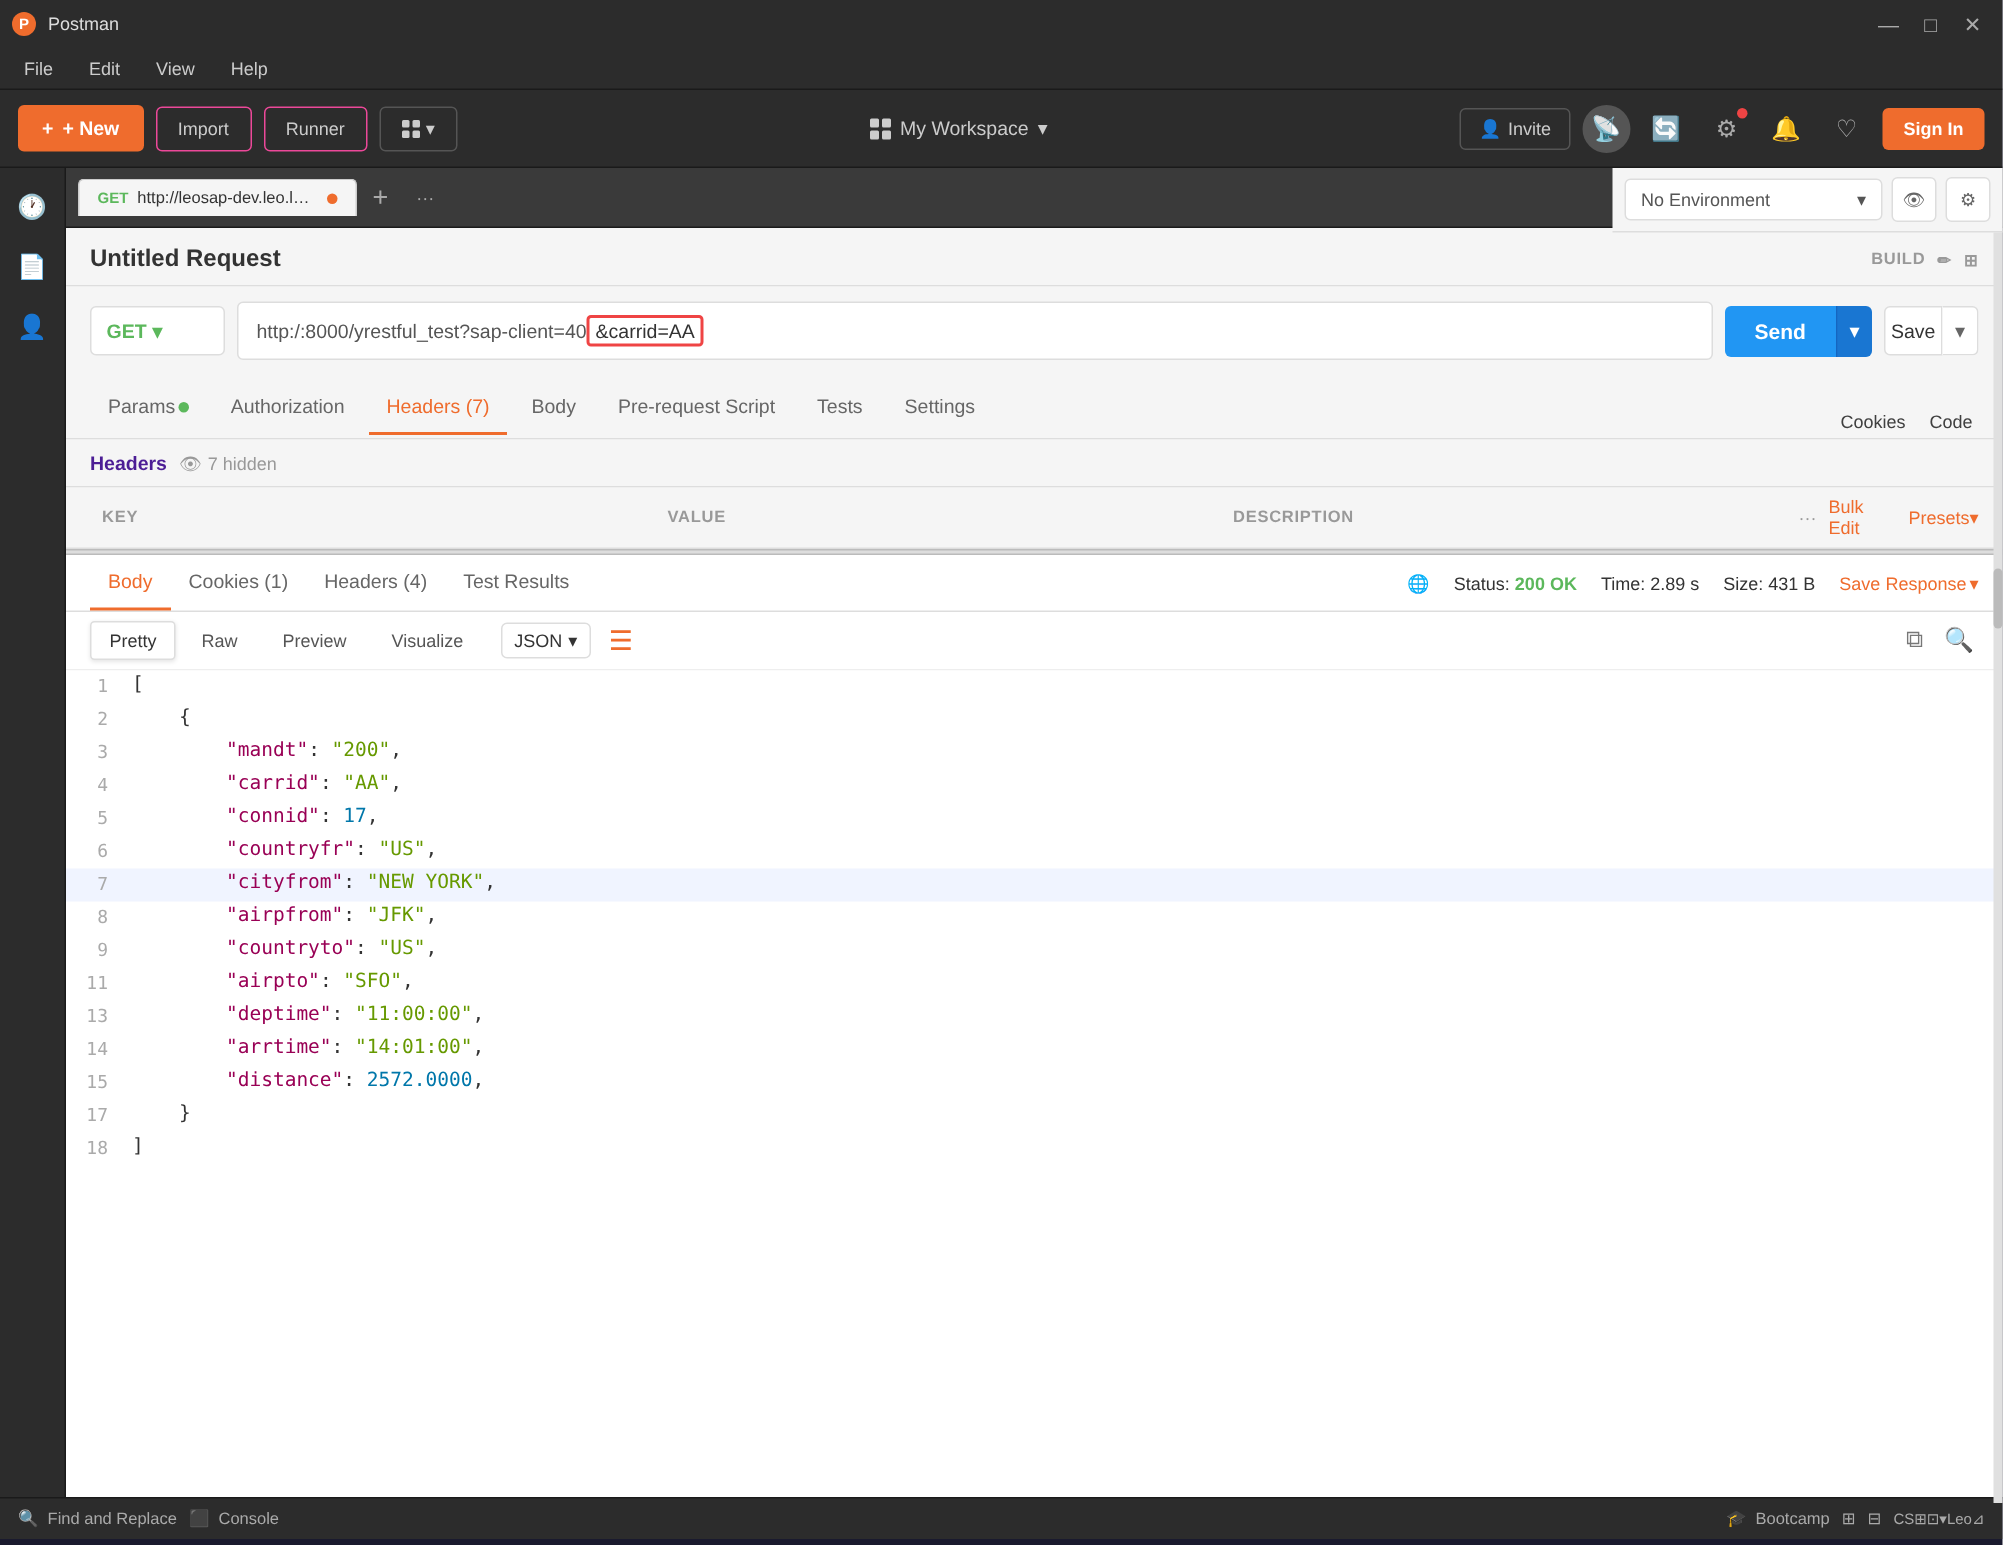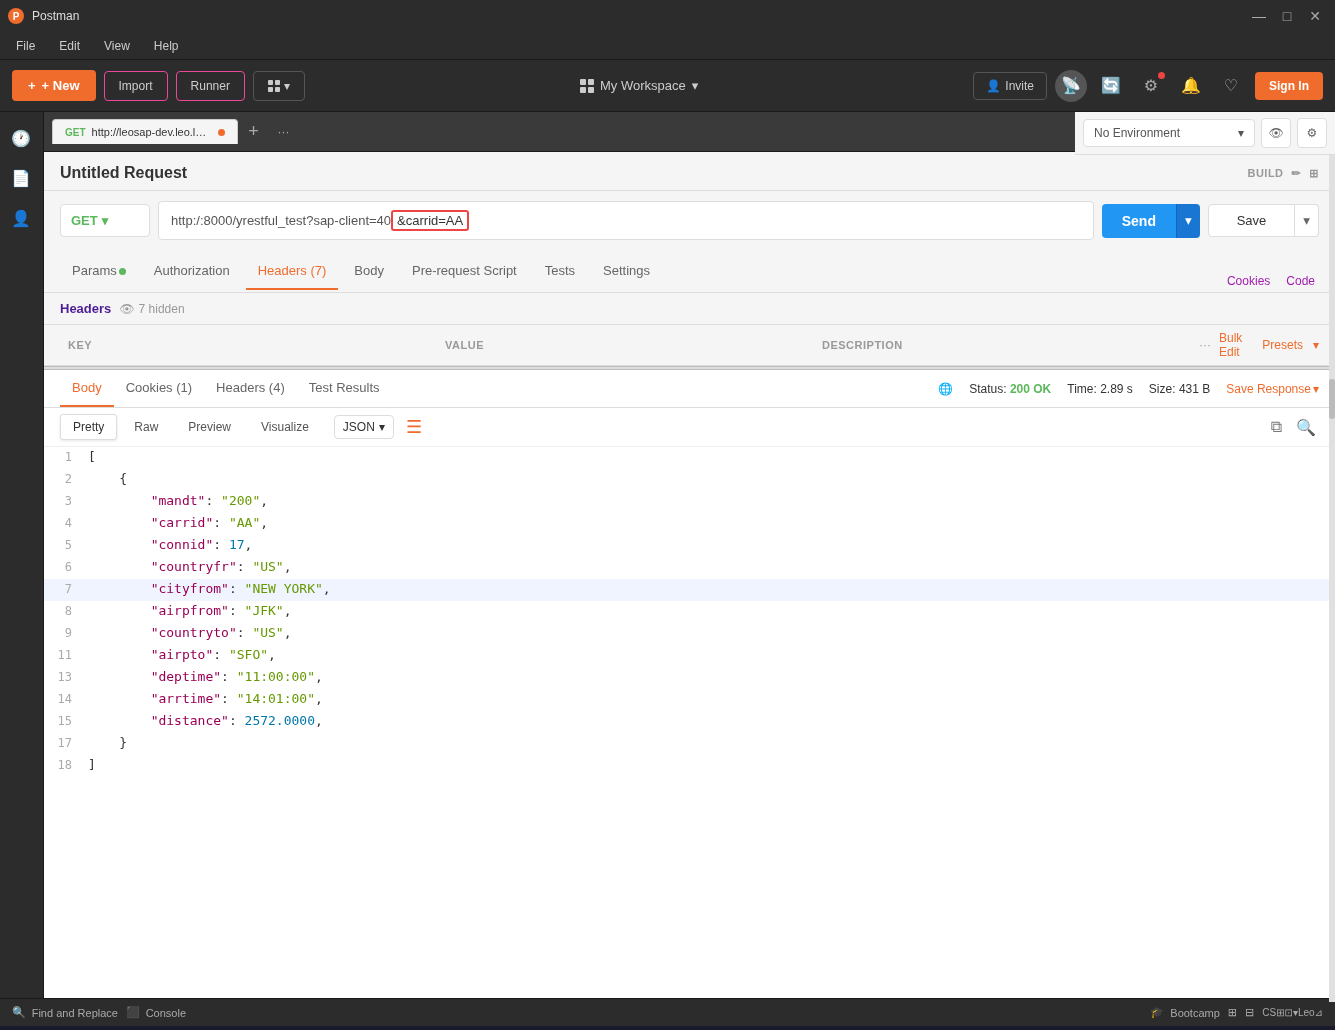--- a/index.html
+++ b/index.html
@@ -57,46 +57,46 @@
     .request-header-right { display: flex; align-items: center; gap: 8px; color: #999; font-size: 11px; font-weight: 600; letter-spacing: 0.5px; }
 
     
     .url-bar { padding: 10px 16px; display: flex; align-items: center; gap: 8px; background: #f5f5f5; }
     .method-selector { background: #fff; border: 1px solid #ddd; border-radius: 4px; padding: 8px 10px; font-size: 13px; font-weight: 600; color: #5cb85c; cursor: pointer; display: flex; align-items: center; gap: 4px; min-width: 90px; }
     .url-input { flex: 1; border: 1px solid #ddd; border-radius: 4px; padding: 8px 12px; font-size: 13px; background: #fff; display: flex; align-items: center; overflow: hidden; }
     .url-text { color: #555; font-size: 13px; }
     .url-highlight { background: transparent; border: 2px solid #ef4444; border-radius: 3px; color: #333; padding: 1px 4px; font-size: 13px; }
     .btn-send { background: #2196f3; color: white; border: none; border-radius: 4px 0 0 4px; padding: 9px 20px; font-size: 14px; font-weight: 600; cursor: pointer; }
     .btn-send-arrow { background: #1976d2; color: white; border: none; border-radius: 0 4px 4px 0; padding: 9px 8px; cursor: pointer; border-left: 1px solid #1565c0; }
-    .btn-save { background: #fff; border: 1px solid #ddd; border-radius: 4px 0 0 4px; padding: 8px 28px; font-size: 13px; cursor: pointer; color: #333; }
+    .btn-save { background: #fff; border: 1px solid #ddd; border-radius: 4px 0 0 4px; padding: 8px 4px; font-size: 13px; cursor: pointer; color: #333; }
     .btn-save-arrow { background: #fff; border: 1px solid #ddd; border-left: none; border-radius: 0 4px 4px 0; padding: 8px 8px; cursor: pointer; color: #666; }
     .env-selector { flex: 1; background: #fff; border: 1px solid #ddd; border-radius: 4px; padding: 6px 10px; font-size: 12px; color: #555; cursor: pointer; display: flex; align-items: center; justify-content: space-between; }
     .env-icon-btn { width: 30px; height: 30px; background: #fff; border: 1px solid #ddd; border-radius: 4px; display: flex; align-items: center; justify-content: center; color: #666; cursor: pointer; }
 
     
     .request-tabs { display: flex; align-items: center; padding: 0 16px; border-bottom: 1px solid #ddd; background: #f5f5f5; gap: 4px; }
     .req-tab { padding: 10px 12px; font-size: 13px; cursor: pointer; color: #666; border-bottom: 2px solid transparent; white-space: nowrap; }
     .req-tab.active { color: #ef6c2d; border-bottom-color: #ef6c2d; font-weight: 500; }
     .req-tab-dot { width: 7px; height: 7px; background: #5cb85c; border-radius: 50%; display: inline-block; margin-left: 2px; vertical-align: middle; }
     .tabs-right { margin-left: auto; display: flex; gap: 8px; }
-    .link-btn { color: #a21caf; font-size: 12px; cursor: pointer; padding: 4px; margin-top: 20px; }
+    .link-btn { color: #404040; font-size: 12px; cursor: pointer; padding: 4px; margin-top: 20px; }
 
     
     .headers-section { padding: 8px 16px; background: #f5f5f5; border-bottom: 1px solid #ddd; display: flex; align-items: center; gap: 8px; }
     .headers-label { font-size: 13px; font-weight: 600; color: #4c1d95; }
     .hidden-badge { color: #999; font-size: 12px; display: flex; align-items: center; gap: 4px; }
 
     
     .headers-table-header { display: flex; padding: 6px 16px; background: #f5f5f5; border-bottom: 1px solid #ddd; align-items: center; }
     .col-key { flex: 2; font-size: 11px; font-weight: 700; color: #999; letter-spacing: 0.5px; padding-left: 8px; }
     .col-val { flex: 2; font-size: 11px; font-weight: 700; color: #999; letter-spacing: 0.5px; }
     .col-desc { flex: 2; font-size: 11px; font-weight: 700; color: #999; letter-spacing: 0.5px; }
     .col-actions { width: 120px; display: flex; align-items: center; gap: 8px; justify-content: flex-end; }
     .bulk-edit { color: #ef6c2d; font-size: 12px; cursor: pointer; }
-    .presets-btn { color: #ef6c2d; font-size: 12px; cursor: pointer; display: flex; align-items: center; gap: 10px; }
+    .presets-btn { color: #ef6c2d; font-size: 12px; cursor: pointer; display: flex; align-items: center; gap: 0; }
 
     
     .panel-divider { height: 4px; background: #ddd; cursor: ns-resize; border-top: 1px solid #bbb; border-bottom: 1px solid #bbb; }
 
     
     .response-panel { flex: 1; background: #fff; display: flex; flex-direction: column; overflow: hidden; }
 
     
     .response-tabs-bar { display: flex; align-items: center; padding: 0 16px; border-bottom: 1px solid #ddd; background: #fff; }
     .resp-tab { padding: 10px 12px; font-size: 13px; cursor: pointer; color: #666; border-bottom: 2px solid transparent; white-space: nowrap; }

